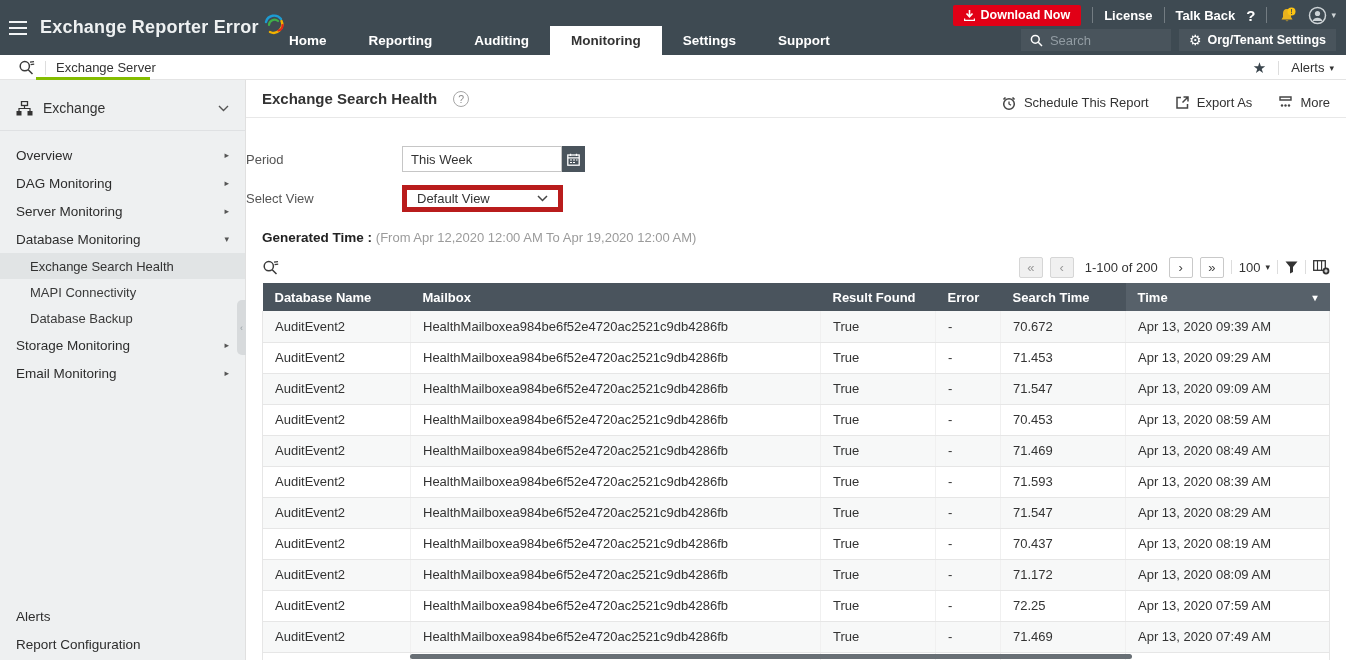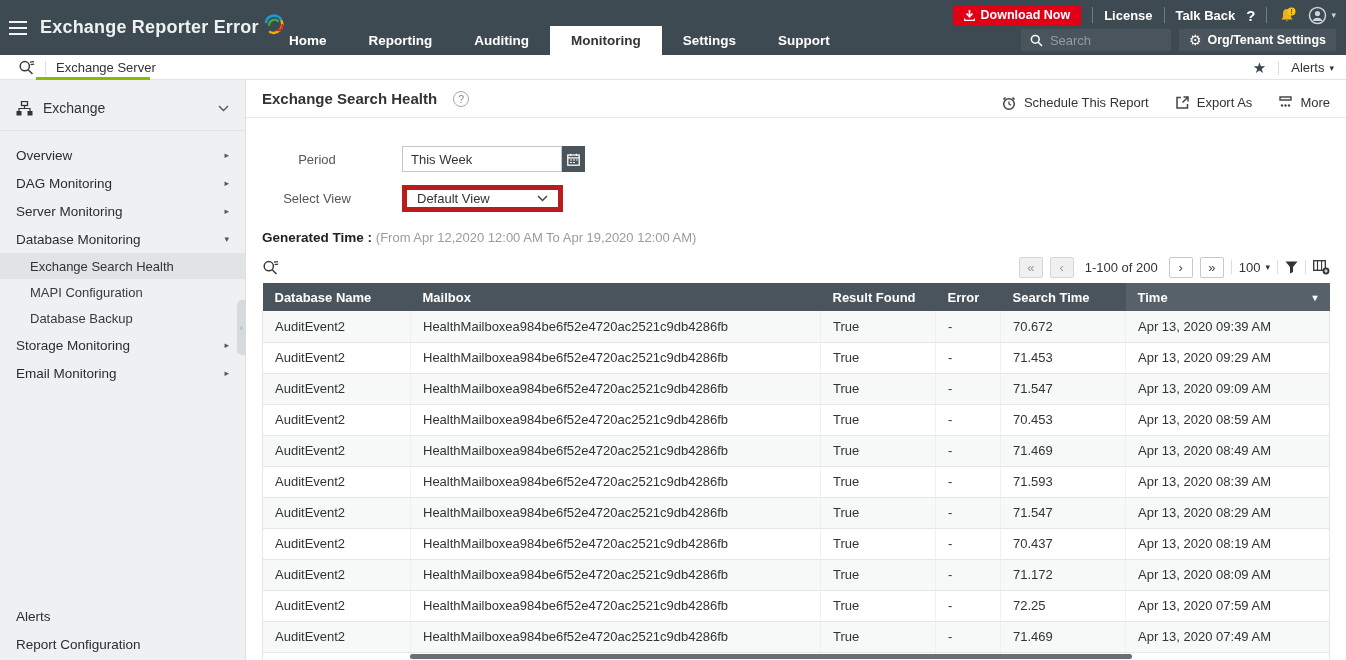--- a/index.html
+++ b/index.html
@@ -60,21 +60,21 @@
   
   .main { position:absolute; left:246px; top:80px; width:1100px; height:580px; background:#fff; }
   .report-head { height:38px; border-bottom:1px solid #e8e8e8; display:flex; align-items:center; padding:0 16px; }
   .rtitle { font-size:15px; font-weight:600; color:#333; }
   .helpcirc { margin-left:16px; width:16px; height:16px; border:1px solid #a6a6a6; border-radius:50%; color:#8b8b8b; font-size:10.5px; display:flex; align-items:center; justify-content:center; cursor:pointer; }
   .ractions { margin-left:auto; display:flex; align-items:center; gap:26px; }
   .raction { display:flex; align-items:center; gap:7px; font-size:13px; color:#333; cursor:pointer;margin-top:8px; }
 
   .filters { padding-top:28px; }
   .frow { display:flex; align-items:center; margin-bottom:13px; }
-  .flabel { width:142px; text-align:center; margin-right:14px; font-size:13px; color:#555; }
+  .flabel { width:142px; text-align:left; margin-right:14px; font-size:13px; color:#555; }
   .period-wrap { display:flex; align-items:flex-start; }
   .period-input { width:160px; height:26px; border:1px solid #c6c6c6; font-size:13px; color:#333; padding-left:8px; outline:none; font-family:"Liberation Sans",sans-serif; }
   .calbtn { width:23px; height:26px; background:#4a545c; display:flex; align-items:center; justify-content:center; cursor:pointer; }
   .selectbox { width:161px; height:27px; border:5px solid #b91c1c; display:flex; align-items:center; padding:0 10px; font-size:13px; cursor:pointer; }
   .selectbox svg { margin-left:auto; }
 
   .generated { margin:18px 16px 0; font-size:13.5px; }
   .generated b { color:#222; }
   .generated span { color:#9b9b9b; font-size:13px; }
 
@@ -220,21 +220,21 @@
       <span class="arr">▸</span>
     </div>
     <div class="sitem">
       <span>Database Monitoring</span>
       <span class="arr">▾</span>
     </div>
     <div class="ssub selected">
       <span>Exchange Search Health</span>
     </div>
     <div class="ssub">
-      <span>MAPI Configuration</span>
+      <span>MAPI Connectivity</span>
     </div>
     <div class="ssub">
       <span>Database Backup</span>
     </div>
     <div class="sitem">
       <span>Storage Monitoring</span>
       <span class="arr">▸</span>
     </div>
     <div class="sitem">
       <span>Email Monitoring</span>

